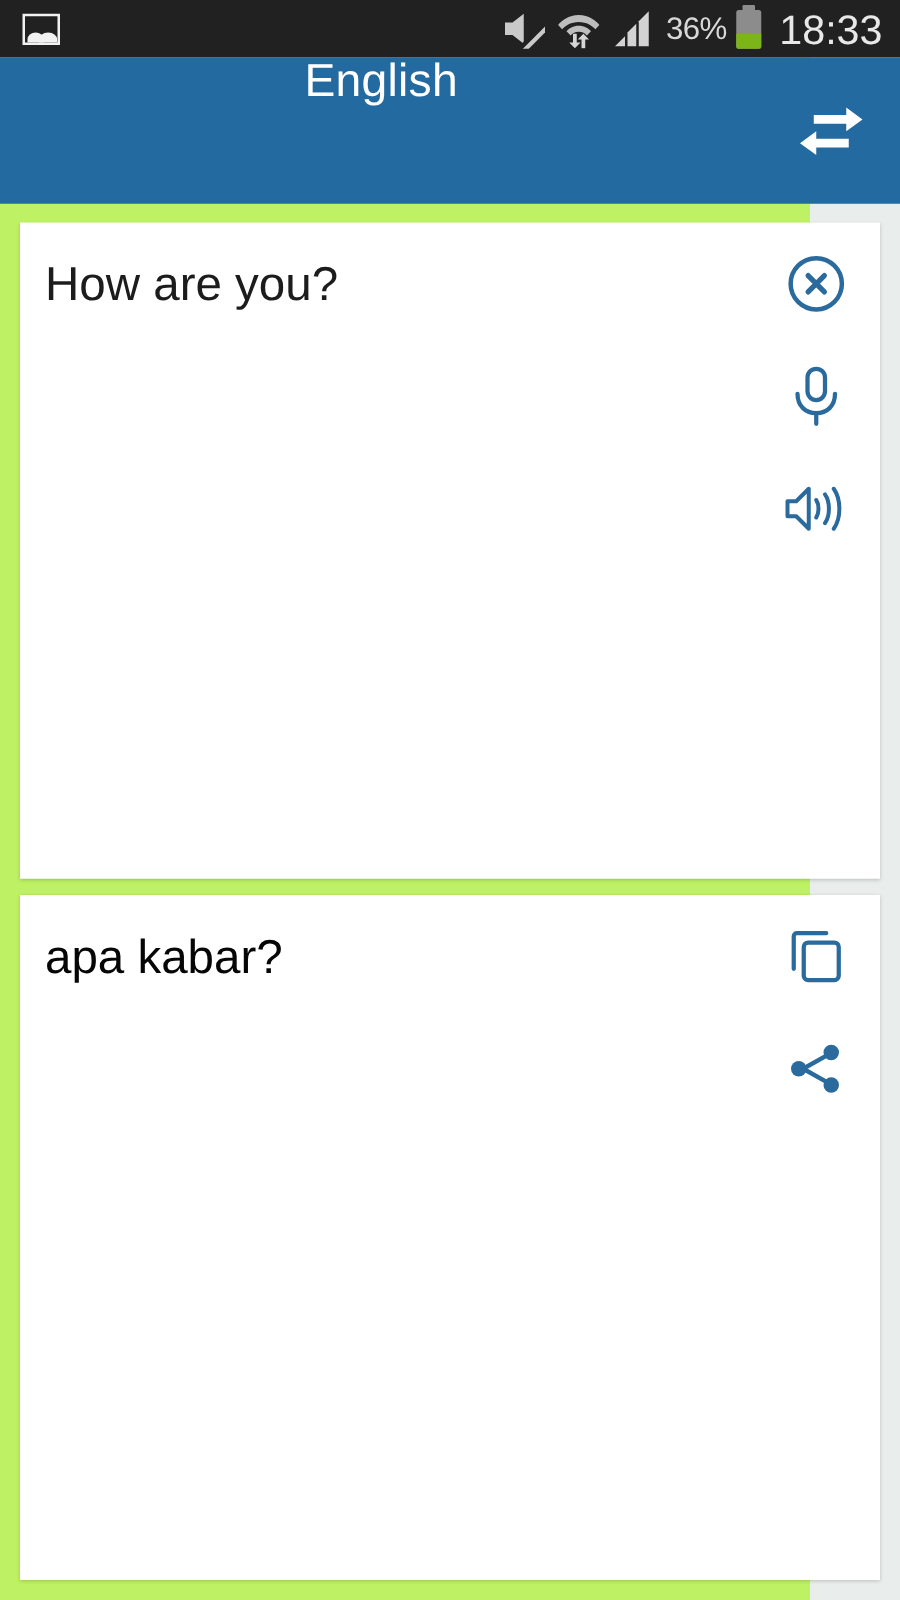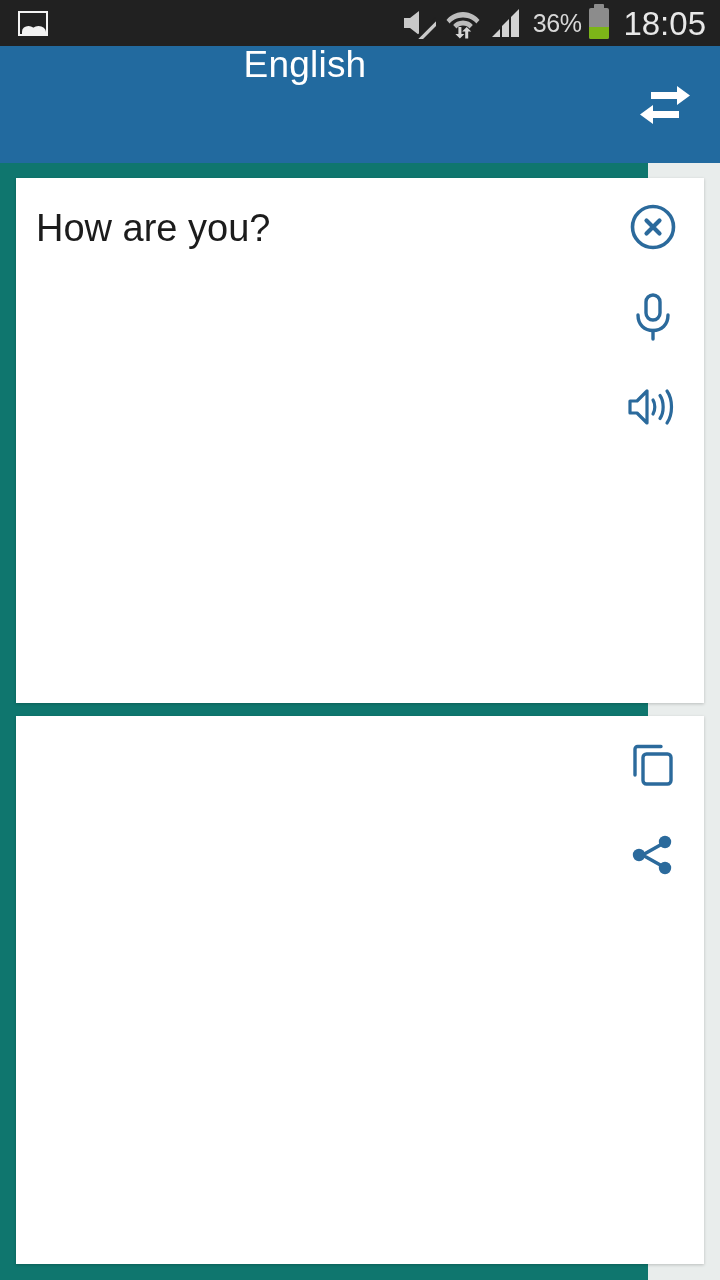--- a/index.html
+++ b/index.html
@@ -12,21 +12,21 @@
 
   body {
     font-family: "Liberation Sans", sans-serif;
     background: #e9edec;
   }
 
   #app {
     position: relative;
     width: 648px;
     height: 1280px;
-    background: #0f766e;
+    background: #bef264;
     padding-left: 10px;
   }
 
   
   .status-bar {
     position: absolute;
     top: 0; left: 0;
     width: 720px;
     height: 46px;
     background: #212121;
@@ -223,21 +223,21 @@
           <path d="M21 30 L21 10 L29 2 L29 30 Z" fill="#d3d3d3"></path>
         </svg>
       </span>
 
       <span class="battery-pct">36%</span>
 
       <span class="battery">
         <span class="battery-fill" id="battery-fill" style="height: 36%;"></span>
       </span>
 
-      <span class="clock">18:05</span>
+      <span class="clock">18:33</span>
     </div>
   </div>
 
   <div class="lang-bar">
 
     <div class="lang-btn">English</div>
 
     <div class="swap-btn">
       <span>
         <svg class="svg-ico" width="56" height="46" viewBox="0 0 56 46">
@@ -283,20 +283,21 @@
             <path d="M41 7 C47 15.5 47 30.5 41 39" fill="none" stroke="#2b6a9c" stroke-width="3.2" stroke-linecap="round"></path>
           </svg>
         </span>
       </div>
 
     </div>
   </div>
 
   <div class="card" id="card-target">
 
+    <div class="card-text">apa kabar?</div>
 
     <div class="card-actions">
 
       <div class="action-btn">
         <span>
           <svg class="svg-ico" width="50" height="50" viewBox="0 0 50 50">
             <path d="M7 35 V9 C7 7.5 8.2 6.5 9.5 6.5 H33" fill="none" stroke="#2b6a9c" stroke-width="3.4" stroke-linecap="round"></path>
             <rect x="15" y="14" width="28" height="30" rx="3.5" fill="none" stroke="#2b6a9c" stroke-width="3.4"></rect>
           </svg>
         </span>

